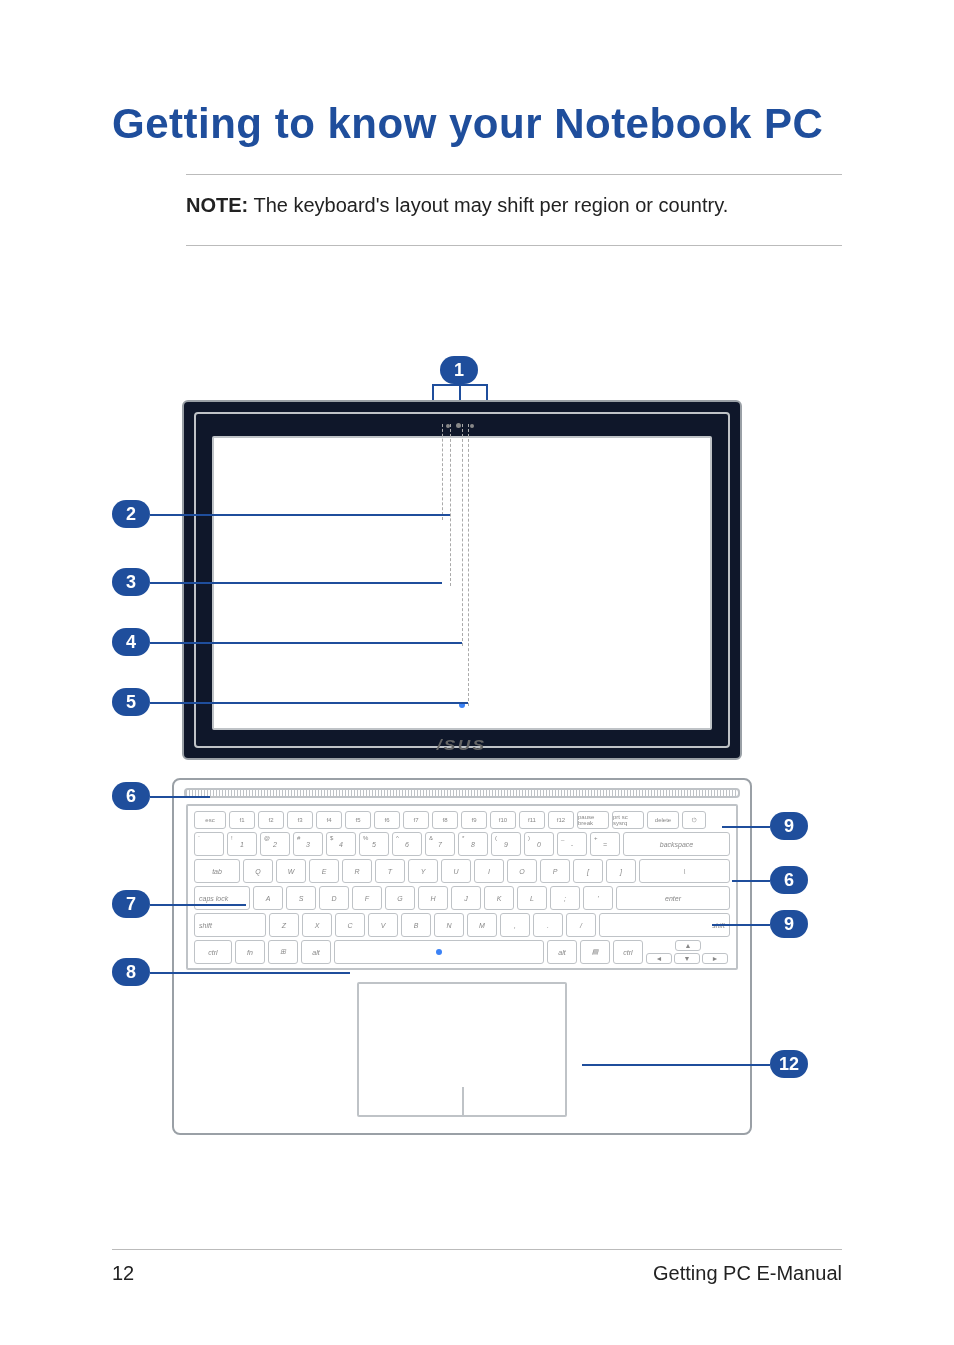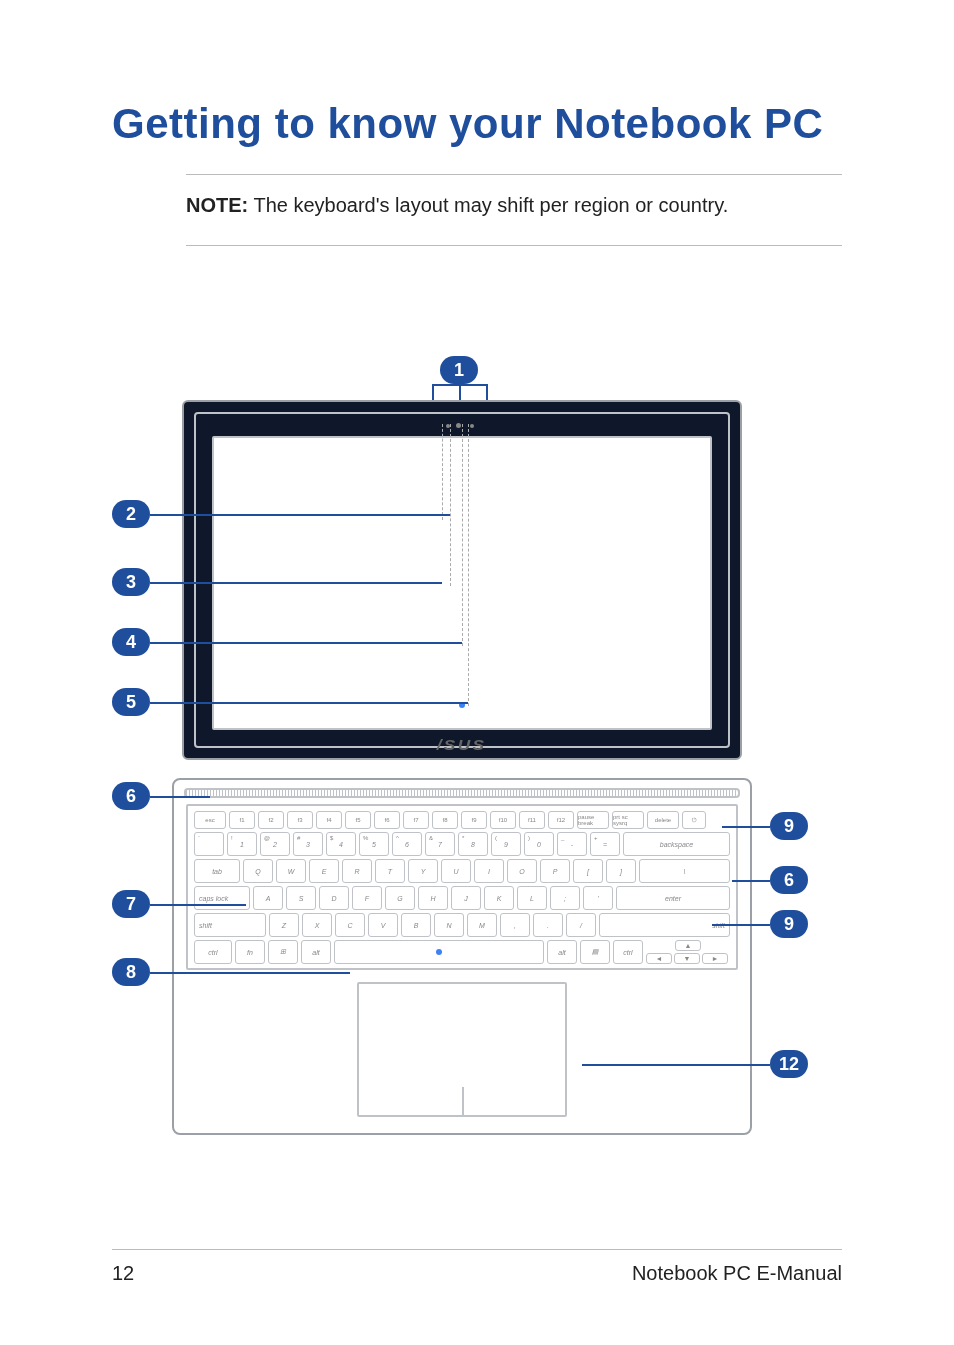--- a/index.html
+++ b/index.html
@@ -264,16 +264,16 @@
           <div class="tp-div"></div>
         </div>
       </div>
     </div>
   </div>
 
   <div class="footer">
     <hr class="footer-rule">
     <div class="footer-row">
       <span>12</span>
-      <span>Notebook PC E-Manual</span>
+      <span>Getting PC E-Manual</span>
     </div>
   </div>
 </div>
 
 </body></html>

